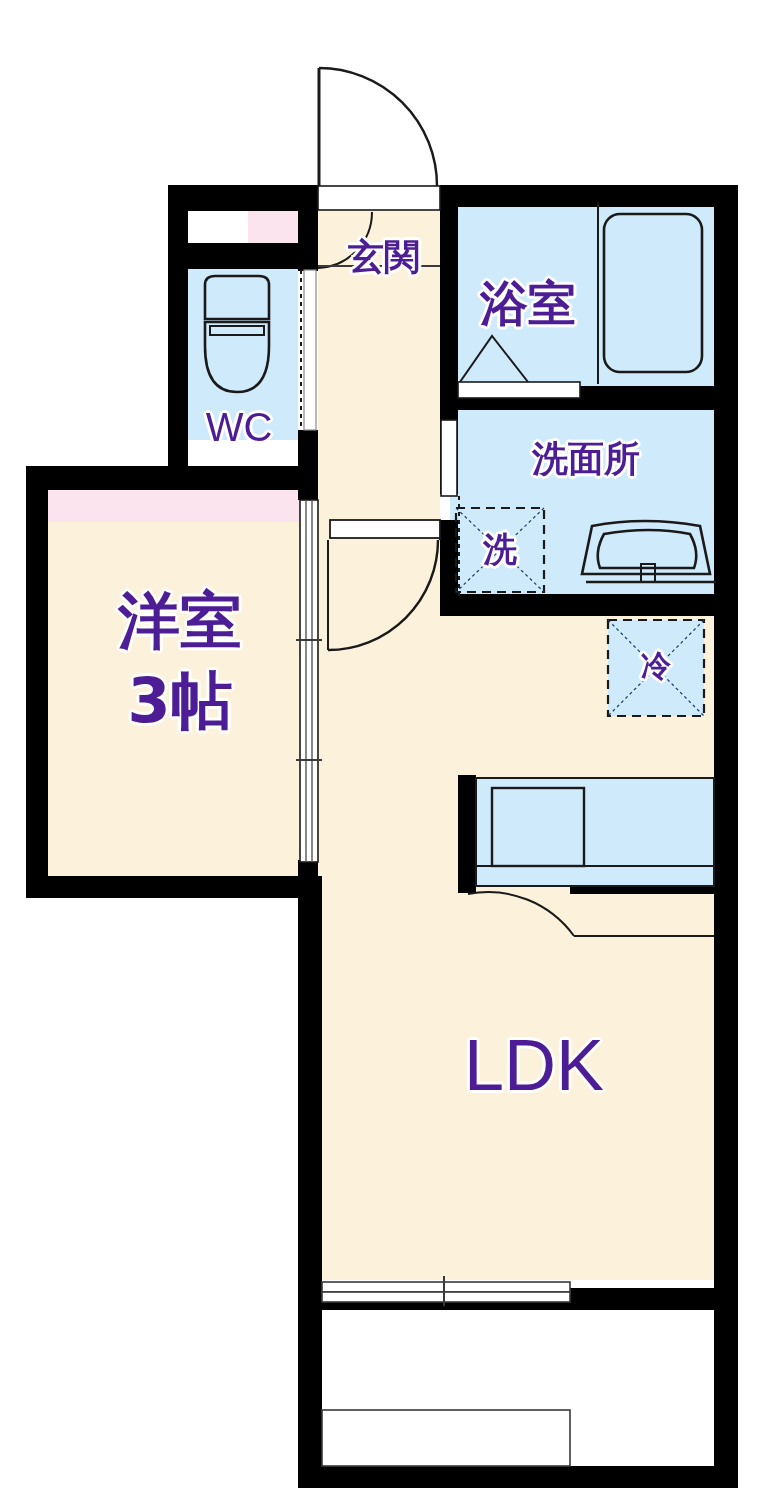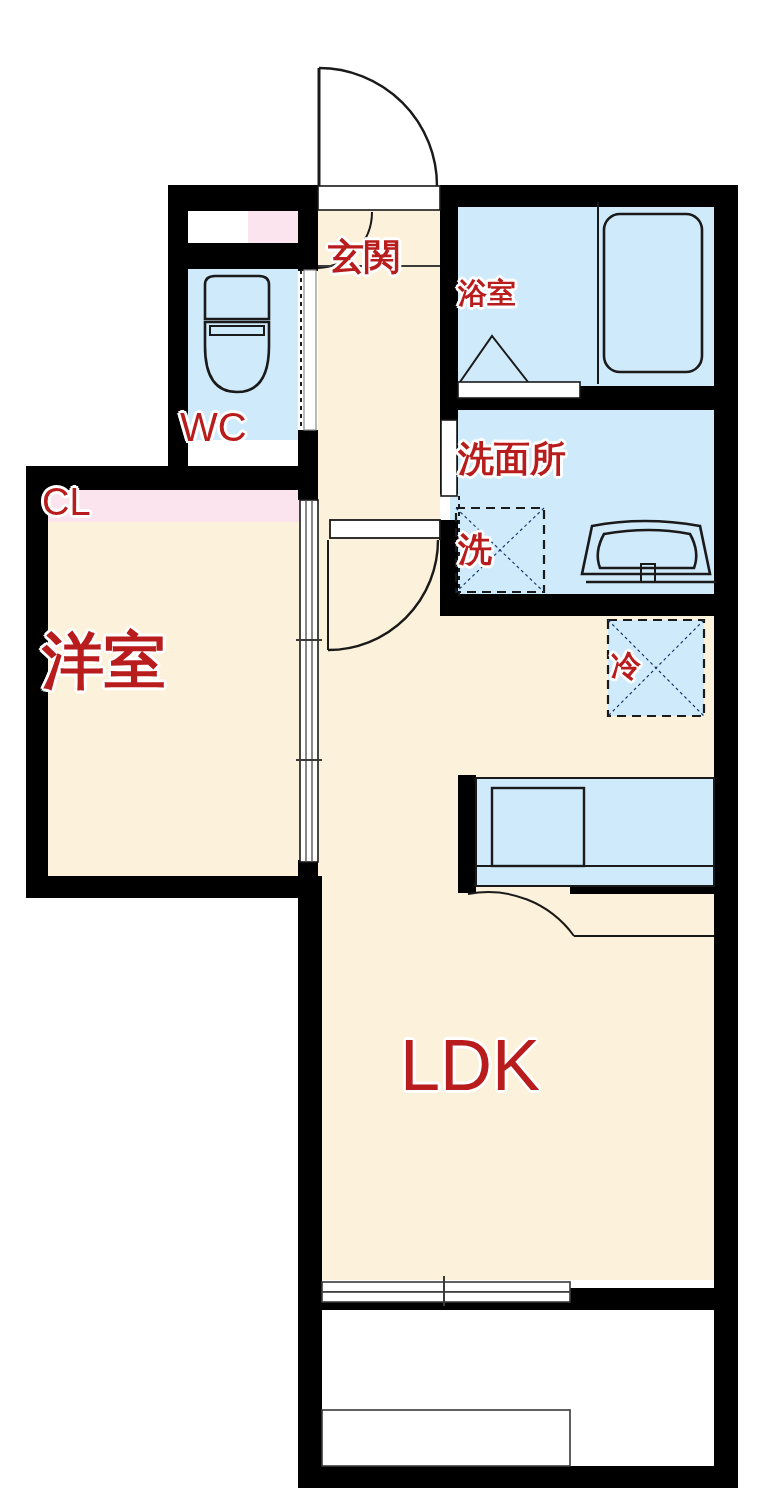--- a/index.html
+++ b/index.html
@@ -18,23 +18,23 @@
     background: #ffffff;
     overflow: hidden;
   }
   #plan svg {
     position: absolute;
     left: 0;
     top: 0;
   }
   .room-label {
     position: absolute;
-    color: #b91c1c;
+    color: #4c1d95;
     font-weight: bold;
-    text-align: left;
+    text-align: center;
     line-height: 1.05;
     white-space: nowrap;
     text-shadow:
        2px 0 0 #fff, -2px 0 0 #fff, 0 2px 0 #fff, 0 -2px 0 #fff,
        2px 2px 0 #fff, -2px 2px 0 #fff, 2px -2px 0 #fff, -2px -2px 0 #fff,
        3px 0 0 #fff, -3px 0 0 #fff, 0 3px 0 #fff, 0 -3px 0 #fff;
     pointer-events: none;
     user-select: none;
   }
   .jp { font-family: "DejaVu Sans", "Liberation Sans", sans-serif; }
@@ -216,25 +216,25 @@
         <rect x="476" y="866" width="238" height="20" fill="#cfeafb" stroke="#1a1a1a" stroke-width="2"></rect>
         <rect x="492" y="788" width="92" height="78" fill="#cfeafb" stroke="#1a1a1a" stroke-width="2.4"></rect>
       </g>
     </g>
   </svg>
 
   <div class="room-label jp" style="left:328px; top:238px; width:112px; font-size:36px;">玄関</div>
 
   <div class="room-label lat" style="left:180px; top:406px; width:118px; font-size:40px;">WC</div>
 
-  <div class="room-label lat" style="left:42px; top:483px; width:276px; font-size:38px;">CL</div>
-
-  <div class="room-label jp" style="left:42px; top:588px; width:276px; font-size:62px;margin-top:40px;">洋室</div>
-
-  <div class="room-label jp" style="left:458px; top:278px; width:140px; font-size:29px;">浴室</div>
+
+  <div class="room-label jp" style="left:42px; top:588px; width:276px; font-size:62px;">洋室</div>
+  <div class="room-label jp" style="left:42px; top:668px; width:276px; font-size:62px;">3帖</div>
+
+  <div class="room-label jp" style="left:458px; top:278px; width:140px; font-size:48px;">浴室</div>
 
   <div class="room-label jp" style="left:458px; top:440px; width:256px; font-size:36px;">洗面所</div>
 
   <div class="room-label jp" style="left:458px; top:532px; width:84px; font-size:34px;">洗</div>
 
   <div class="room-label jp" style="left:611px; top:650px; width:90px; font-size:30px;">冷</div>
 
   <div class="room-label lat" style="left:400px; top:1028px; width:268px; font-size:72px;">LDK</div>
 
 </div>

